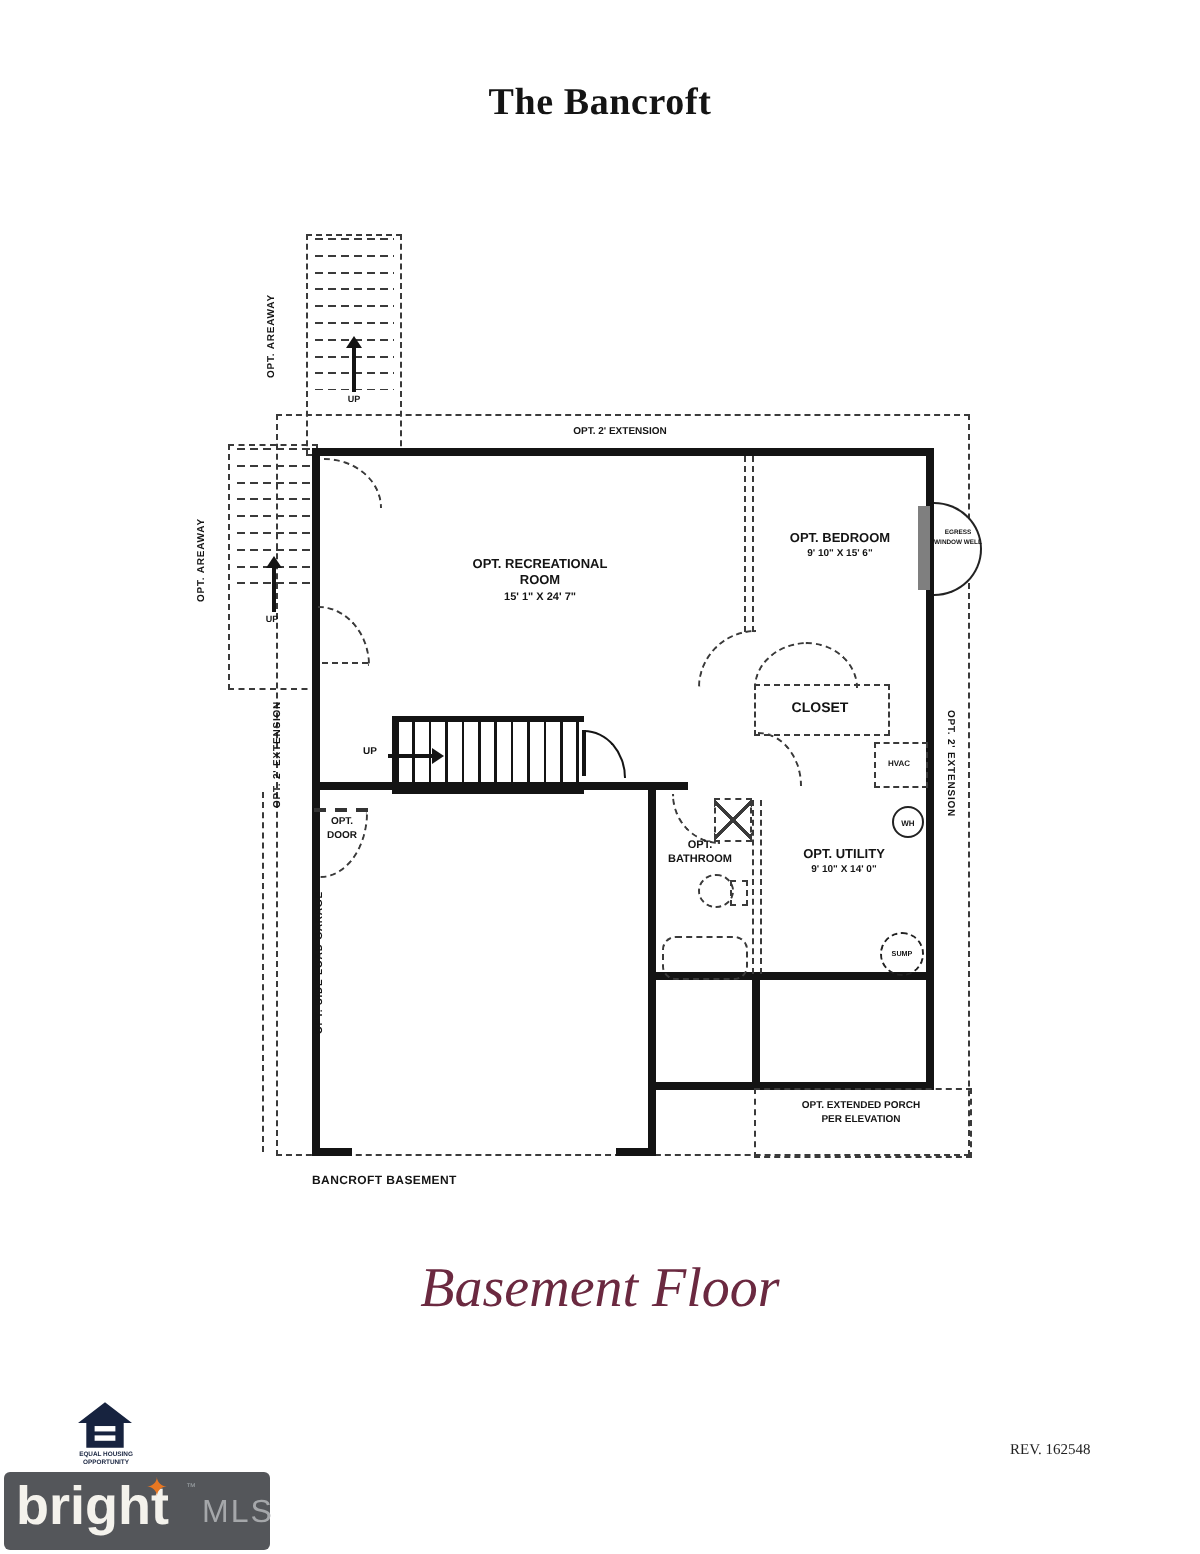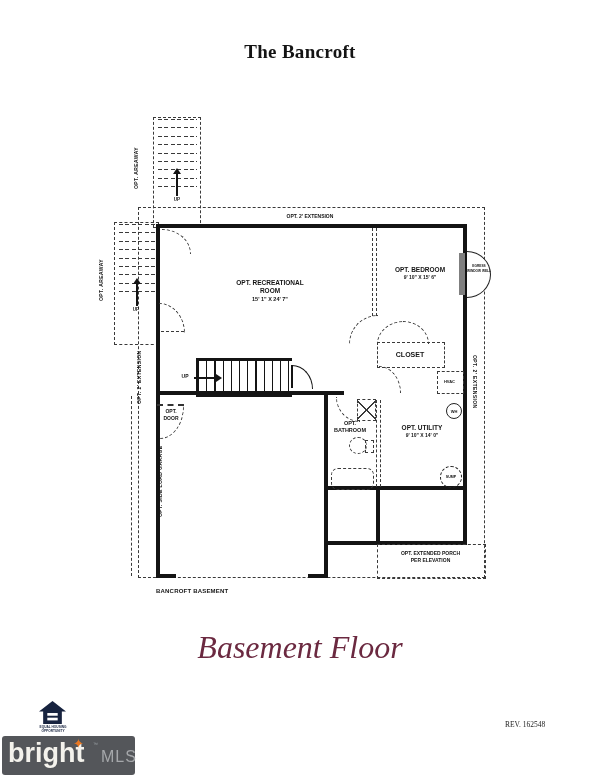--- a/index.html
+++ b/index.html
@@ -43,21 +43,21 @@
       linear-gradient(45deg,transparent 46%,#3a3a3a 46%,#3a3a3a 54%,transparent 54%),
       linear-gradient(135deg,transparent 46%,#3a3a3a 46%,#3a3a3a 54%,transparent 54%);}
   .arrow-line{position:absolute;background:#141414;}
   .ah-right{position:absolute;width:0;height:0;border-left:6px solid #141414;
       border-top:4px solid transparent;border-bottom:4px solid transparent;}
   .ah-up{position:absolute;width:0;height:0;border-bottom:6px solid #141414;
       border-left:4px solid transparent;border-right:4px solid transparent;}
   .title{position:absolute;left:0;right:0;top:41px;text-align:center;
       font-family:"Liberation Serif",serif;font-weight:bold;font-size:19px;letter-spacing:.3px;}
   .floor-title{position:absolute;left:0;right:0;top:629px;text-align:center;
-      font-family:"Liberation Serif",serif;font-style:italic;font-size:32px;color:#6b2940;}
+      font-family:"Liberation Serif",serif;font-style:italic;font-size:28px;color:#6b2940;}
   .rev{position:absolute;left:505px;top:720px;width:80px;font-family:"Liberation Serif",serif;
       font-size:7.5px;color:#222;}
   .brand-bar{position:absolute;left:2px;top:736px;width:133px;height:39px;background:#54565A;border-radius:3px;}
   .brand-name{position:absolute;left:6px;top:2px;font-size:27px;font-weight:bold;color:#f4f2ec;letter-spacing:0;}
   .brand-star{position:absolute;left:71px;top:0px;font-size:13px;color:#E87722;}
   .brand-tm{position:absolute;left:91px;top:5px;font-size:5px;color:#9aa0a4;}
   .brand-mls{position:absolute;left:99px;top:12px;font-size:16px;color:#a5a7aa;letter-spacing:1px;}
   .eh-text{position:absolute;left:30px;top:725px;width:46px;text-align:center;font-weight:bold;
       font-size:3.2px;color:#17233F;line-height:1.4;}
   .ww{position:absolute;border:1px solid #222;border-left:none;

